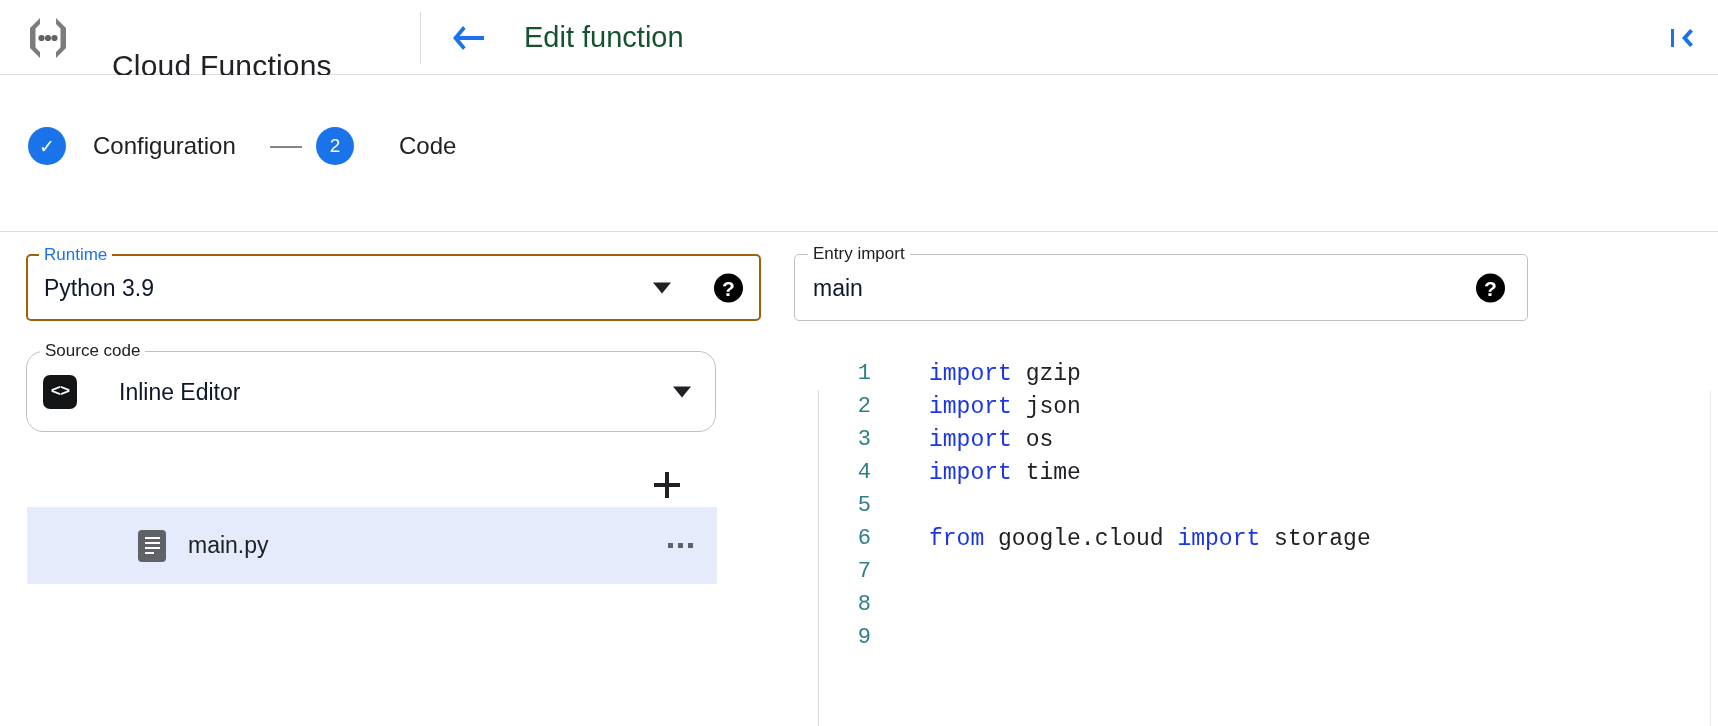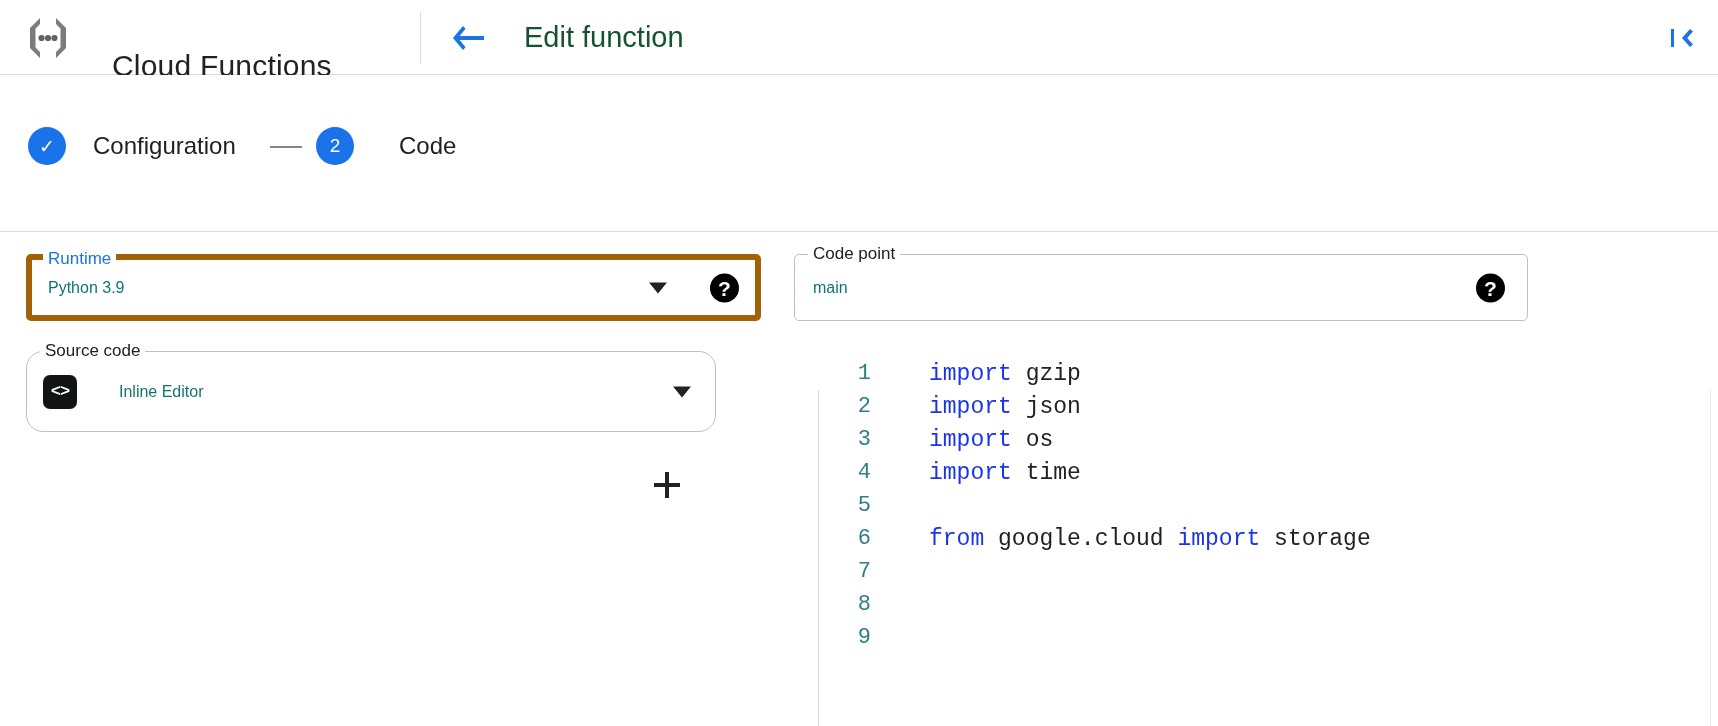--- a/index.html
+++ b/index.html
@@ -75,30 +75,30 @@
   .body-area {
     position: absolute; left: 0; top: 232px; width: 1718px; height: 494px;
     background: #ffffff;
   }
 
   
   .field {
     position: absolute; border: 1px solid #bdc1c6; border-radius: 5px;
     background: #ffffff;
   }
-  .field.focused { border: 6px solid #a16207; }
+  .field.focused { border: 2px solid #a16207; }
   .field-legend {
     position: absolute; top: -11px; left: 13px; padding: 0 5px;
     background: #ffffff; font-size: 17px; color: #202124;
     white-space: nowrap;
   }
   .field.focused .field-legend { color: #1a73e8; font-weight: 500; left: 11px; }
   .field-value {
     position: absolute; left: 18px; top: 50%; transform: translateY(-50%);
-    font-size: 16px; color: #0f766e; white-space: nowrap;
+    font-size: 23px; color: #0f172a; white-space: nowrap;
   }
   .caret-down {
     position: absolute; top: 50%; transform: translateY(-50%);
     width: 0; height: 0; border-left: 9px solid transparent;
     border-right: 9px solid transparent; border-top: 11px solid #202124;
     cursor: pointer;
   }
   .help-icon {
     position: absolute; top: 50%; transform: translateY(-50%);
     width: 29px; height: 29px; border-radius: 50%; background: #000000;
@@ -245,38 +245,52 @@
 <div class="body-area">
 
   <div class="field focused" id="runtime-field">
     <span class="field-legend">Runtime</span>
     <span class="field-value">Python 3.9</span>
     <span class="caret-down" id="runtime-caret"></span>
     <span class="help-icon" id="runtime-help">?</span>
   </div>
 
   <div class="field" id="entry-field">
-    <span class="field-legend">Code point</span>
+    <span class="field-legend">Entry import</span>
     <span class="field-value">main</span>
     <span class="help-icon" id="entry-help">?</span>
   </div>
 
   <div class="field" id="source-field">
     <span class="field-legend">Source code</span>
     <span class="code-chip">&lt;&gt;</span>
     <span class="field-value">Inline Editor</span>
     <span class="caret-down" id="source-caret"></span>
   </div>
 
   <div class="file-panel">
     <div class="add-file-btn">
       <span class="plus-h"></span>
         <span class="plus-v"></span>
     </div>
 
+    <div class="file-row selected" style="top:65px">
+      <span class="file-icon">
+        <i></i>
+          <i></i>
+          <i></i>
+          <i class="short"></i>
+      </span>
+      <span class="file-name">main.py</span>
+      <span class="file-more">
+          <b></b>
+          <b></b>
+          <b></b>
+        </span>
+    </div>
 
   </div>
 
   <div class="vdivider"></div>
   <div class="vdivider-right"></div>
 
   <div class="editor" id="code-editor">
       <div class="code-line">
         <span class="ln">1</span>
         <span class="code-text"><span class="kw">import</span><span> gzip</span></span>

